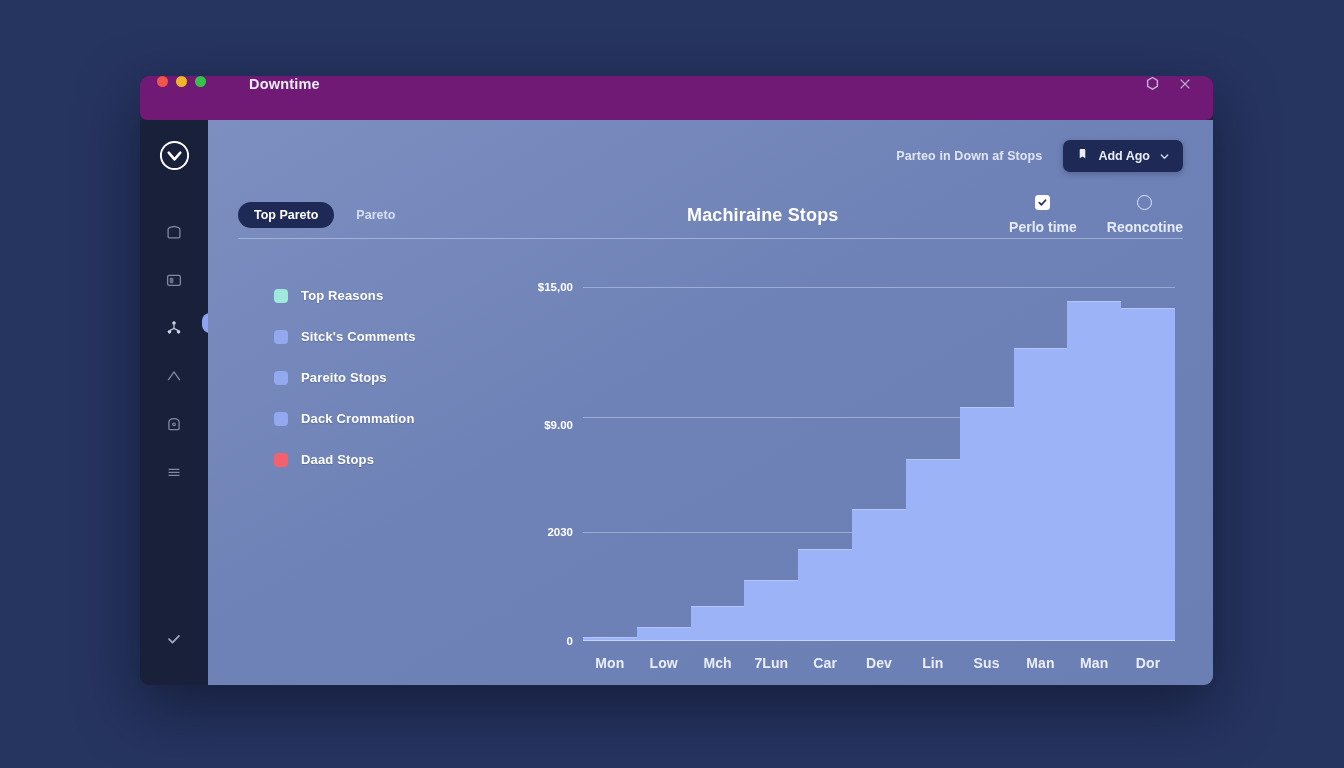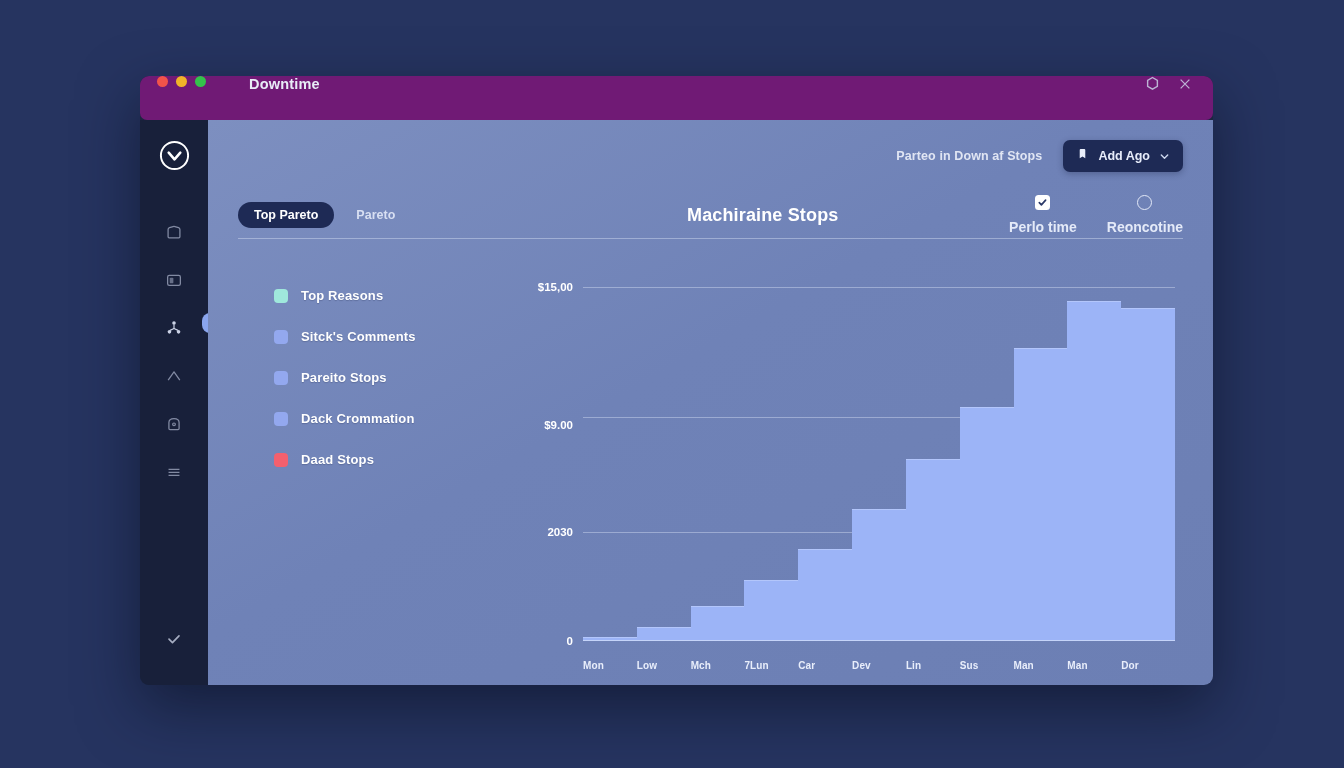--- a/index.html
+++ b/index.html
@@ -291,22 +291,23 @@
     border-top: 1px solid #b3c6fb;
   }
   #xlabels {
     position: absolute;
     left: 62px; right: 8px;
     bottom: 14px;
     display: flex;
   }
   .xlabel {
     flex: 1 1 0;
+    text-align: center;
     color: #e9eefb;
-    font-size: 10px;
+    font-size: 14px;
     font-weight: bold;
     letter-spacing: .1px;
   }
 </style>
 </head>
 <body>
 
 <div id="app-window">
 
   <div id="titlebar">

